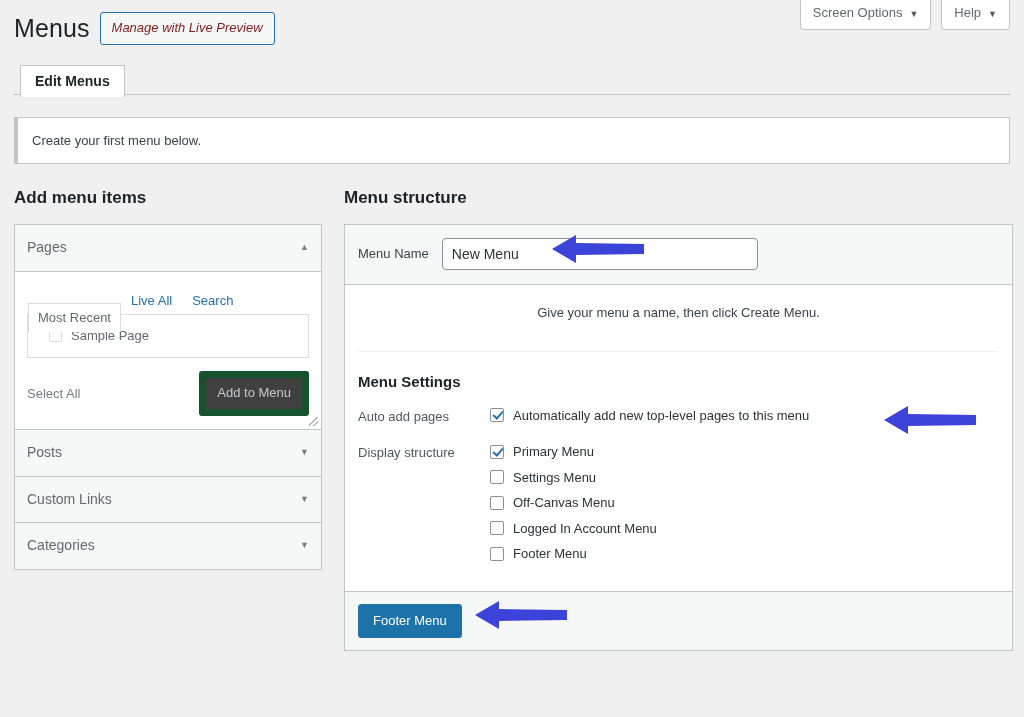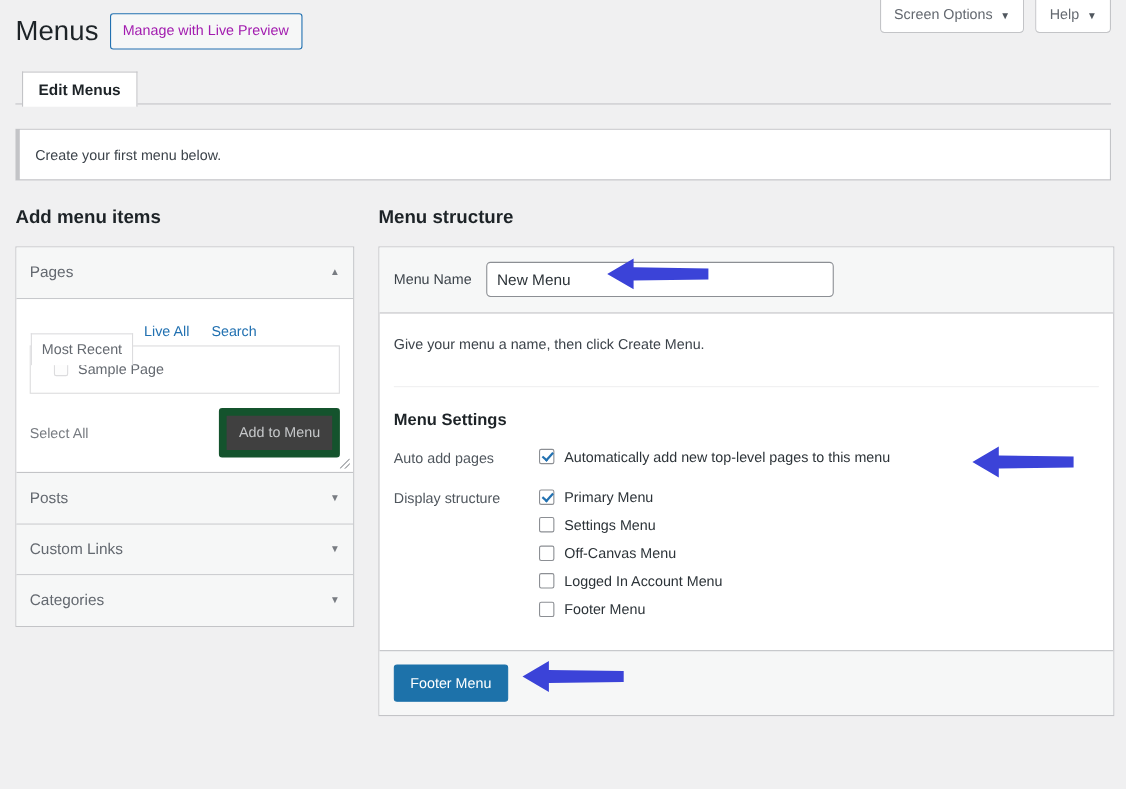--- a/index.html
+++ b/index.html
@@ -62,26 +62,27 @@
     font-weight: 400;
     color: #1d2327;
     line-height: 1.3;
     margin: 0;
     letter-spacing: 0.1px;
   }
   .page-title-action {
     background: #f6f7f7;
     border: 1px solid #2271b1;
     border-radius: 3px;
-    color: #a21caf;
+    color: #7f1d1d;
     font-size: 13px;
     padding: 5px 11px;
     line-height: 1.6;
     cursor: pointer;
     white-space: nowrap;
+    font-style: italic;
   }
 
   
   .nav-tabs {
     margin: 19px 14px 0 14px;
     border-bottom: 1px solid #c3c4c7;
     height: 31px;
     box-sizing: border-box;
     position: relative;
   }
@@ -301,20 +302,21 @@
   }
   .panel-body {
     padding: 18px 13px 0 13px;
     box-sizing: border-box;
   }
   .hint-text {
     font-size: 13px;
     color: #3c434a;
     line-height: 1.5;
     margin: 0 0 28px 0;
+    text-align: center;
   }
   .divider {
     border: none;
     border-top: 1px solid #f0f0f1;
     margin: 0 0 0 0;
     height: 0;
   }
   .settings-title {
     font-size: 15px;
     font-weight: 600;

